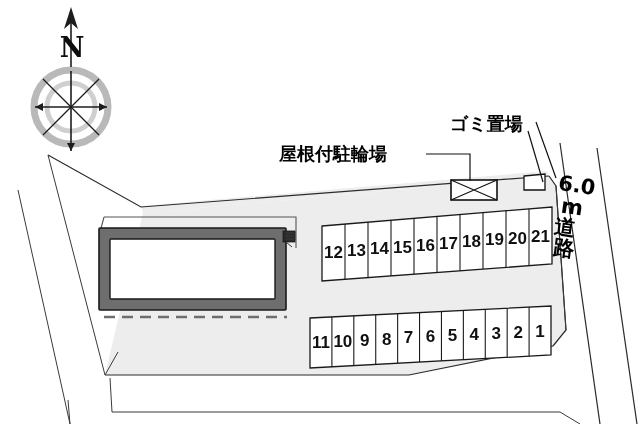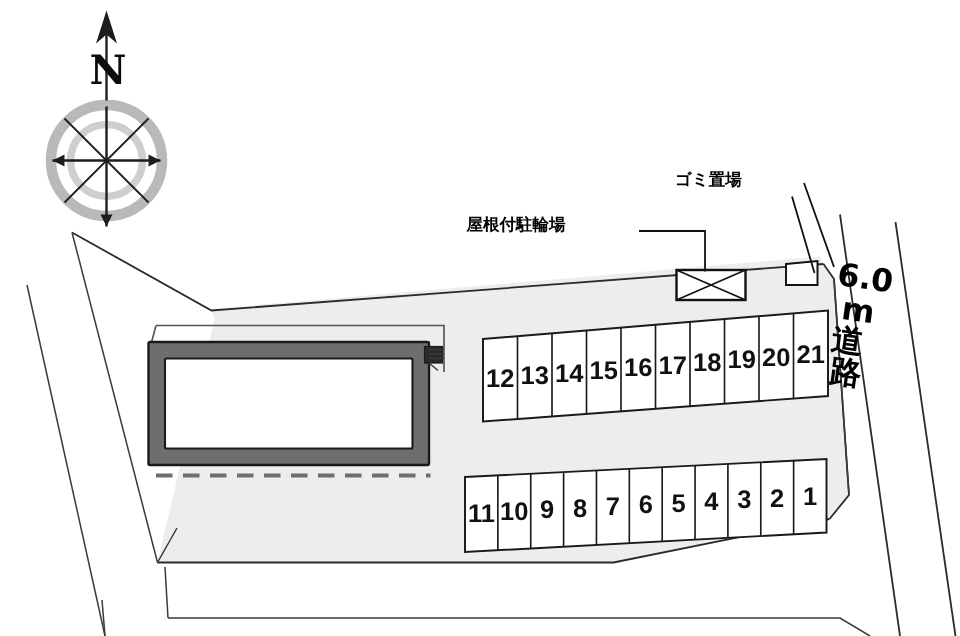--- a/index.html
+++ b/index.html
@@ -97,21 +97,21 @@
     stroke: #111111;
     stroke-width: 1.3;
   }
   .leader {
     stroke: #111111;
     stroke-width: 1.2;
     fill: none;
   }
   .jp-label {
     font-family: Liberation Serif, serif;
-    font-size: 11px;
+    font-size: 18px;
     font-weight: 700;
     fill: #0d0d0d;
     letter-spacing: 0px;
   }
   .road-label {
     font-family: "DejaVu Sans", "Liberation Sans", sans-serif;
     font-size: 21px;
     font-weight: 700;
     fill: #0d0d0d;
   }
@@ -294,21 +294,21 @@
       <line class="compass-ray" x1="0" y1="-40" x2="0" y2="-88"></line>
       <polygon class="arrow-fill" points="0,-100 -7,-78 0,-84 7,-78"></polygon>
     </g>
 
   </svg>
 
   <div style="position:absolute;left:52px;top:32px;width:40px;text-align:center;">
     <span style="font-family:'DejaVu Serif','Liberation Serif',serif;font-size:27px;font-weight:700;color:#0d0d0d;">N</span>
   </div>
 
-  <div style="position:absolute;left:311px;top:142px;white-space:nowrap;" class="jp-label">屋根付駐輪場</div>
+  <div style="position:absolute;left:279px;top:142px;white-space:nowrap;" class="jp-label">屋根付駐輪場</div>
 
   <div style="position:absolute;left:450px;top:112px;white-space:nowrap;" class="jp-label">ゴミ置場</div>
 
   <div style="position:absolute;left:560px;top:172px;width:56px;white-space:nowrap;
               transform:rotate(8deg);transform-origin:left top;">
     <div class="road-label" style="line-height:1.05;">6.0</div>
     <div class="road-label" style="line-height:1.05;margin-left:6px;">m</div>
     <div class="road-label" style="line-height:1.0;margin-left:2px;">道</div>
     <div class="road-label" style="line-height:1.0;margin-left:4px;">路</div>
   </div>

